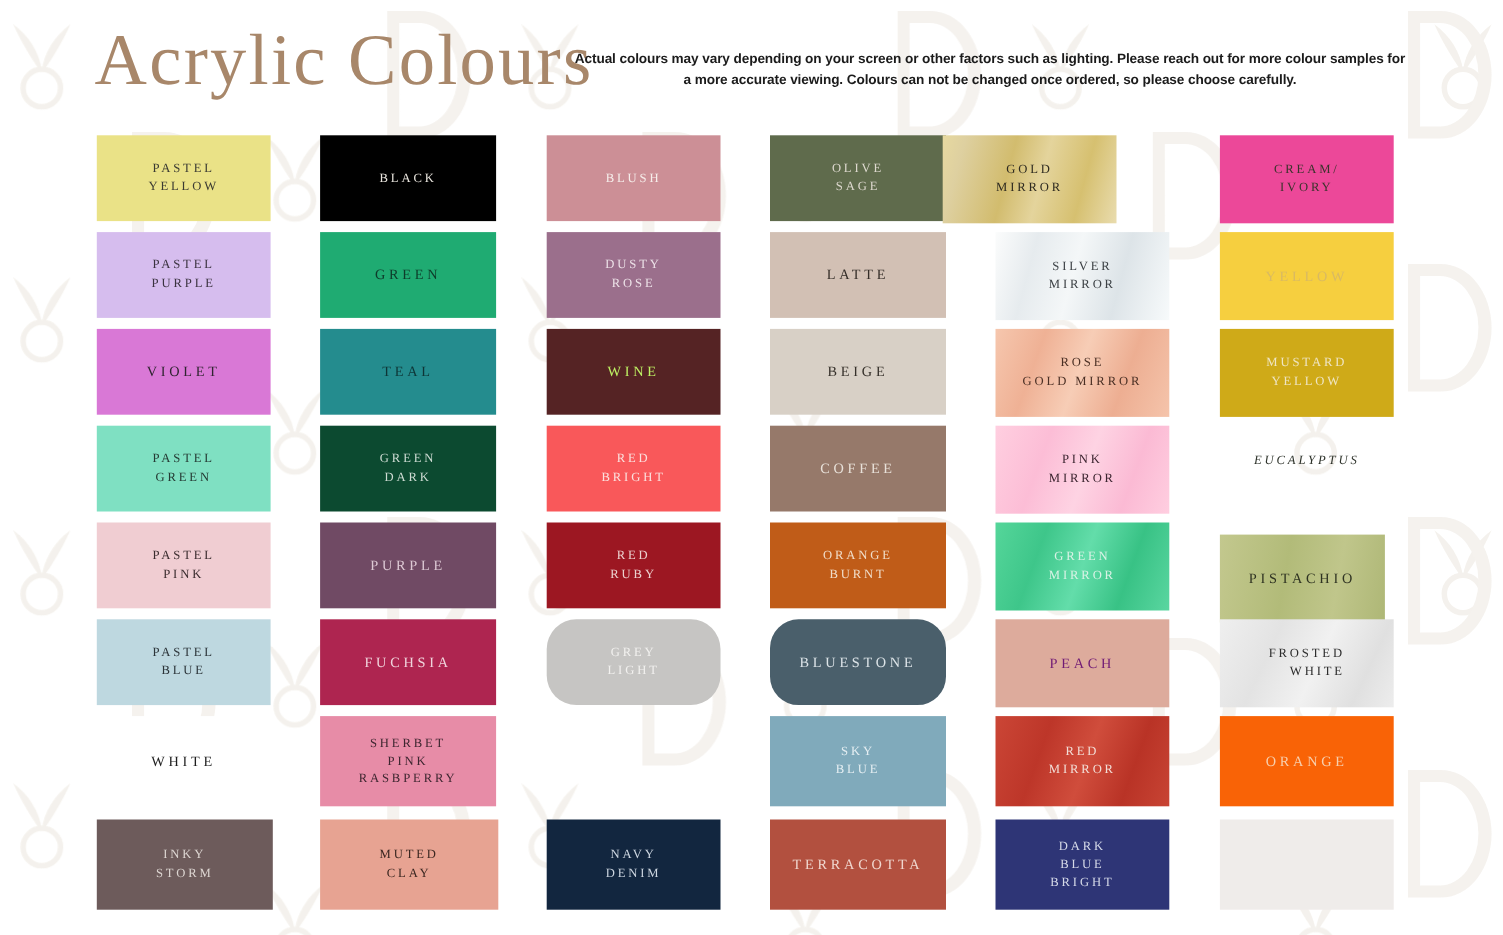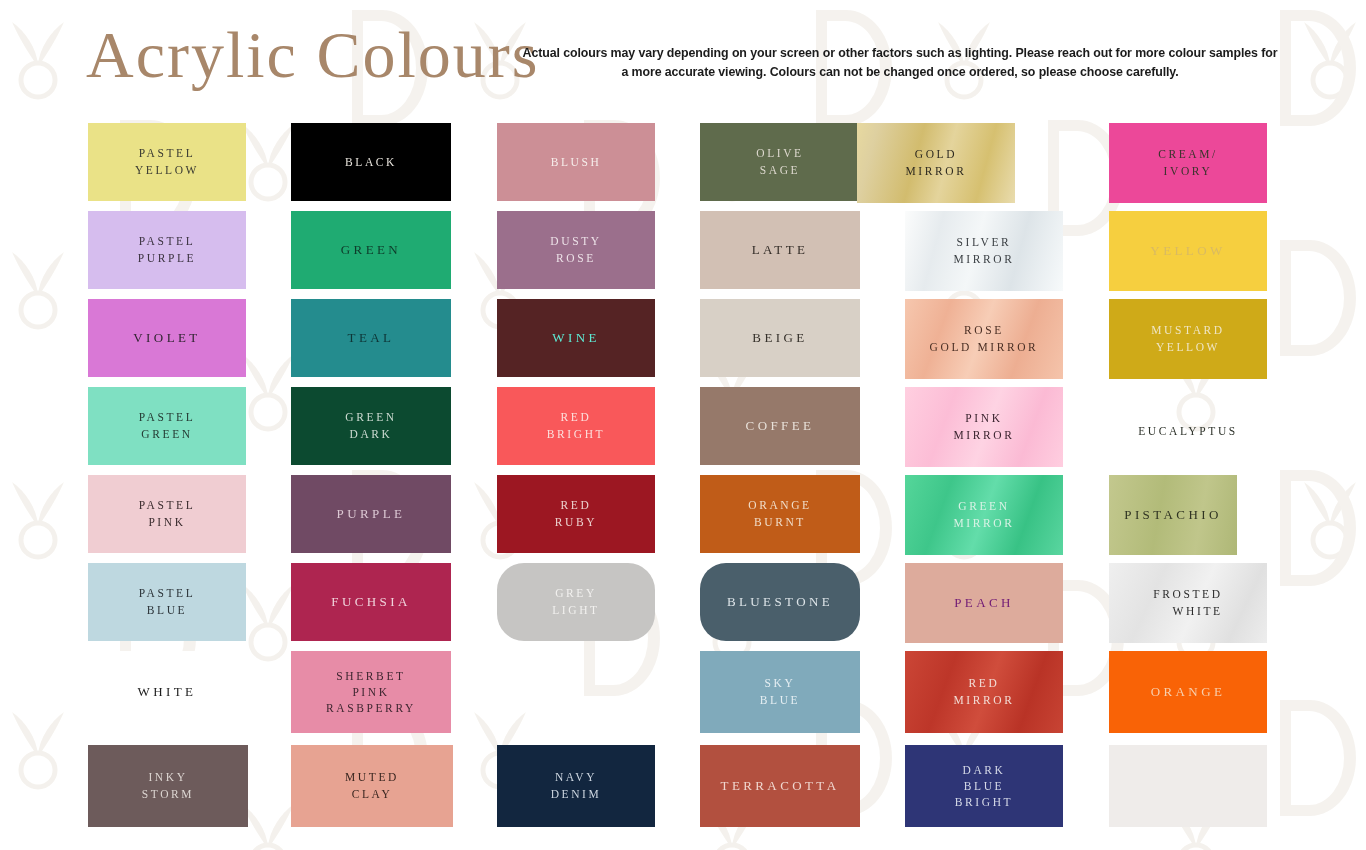--- a/index.html
+++ b/index.html
@@ -205,21 +205,21 @@
     <div class="swatch-cell big" style="left: 1109px; top: 96px; width: 158px; height: 80px; background: rgb(246, 207, 63);">
       <span class="swatch-label" style="color: rgb(217, 186, 98);">YELLOW</span>
     </div>
     <div class="swatch-cell big" style="left: 88px; top: 184px; width: 158px; height: 78px; background: rgb(217, 120, 214);">
       <span class="swatch-label" style="color: rgb(47, 36, 48);">VIOLET</span>
     </div>
     <div class="swatch-cell big" style="left: 291px; top: 184px; width: 160px; height: 78px; background: rgb(36, 140, 142);">
       <span class="swatch-label" style="color: rgb(14, 53, 54);">TEAL</span>
     </div>
     <div class="swatch-cell big" style="left: 497px; top: 184px; width: 158px; height: 78px; background: rgb(85, 35, 36);">
-      <span class="swatch-label" style="color: #5eead4;">WINE</span>
+      <span class="swatch-label" style="color: #bef264;">WINE</span>
     </div>
     <div class="swatch-cell big" style="left: 700px; top: 184px; width: 160px; height: 78px; background: rgb(216, 208, 198);">
       <span class="swatch-label" style="color: rgb(53, 48, 42);">BEIGE</span>
     </div>
     <div class="swatch-cell" style="left: 905px; top: 184px; width: 158px; height: 80px; background: linear-gradient(110deg, rgb(246, 199, 174) 0%, rgb(239, 177, 149) 25%, rgb(247, 205, 182) 48%, rgb(237, 174, 146) 72%, rgb(245, 196, 171) 100%);">
       <span class="swatch-label" style="color: rgb(74, 47, 36);">ROSE
 GOLD MIRROR</span>
     </div>
     <div class="swatch-cell" style="left: 1109px; top: 184px; width: 158px; height: 80px; background: rgb(207, 170, 24);">
       <span class="swatch-label" style="color: rgb(239, 229, 196);">MUSTARD
@@ -237,21 +237,21 @@
       <span class="swatch-label" style="color: rgb(251, 224, 221);">RED
 BRIGHT</span>
     </div>
     <div class="swatch-cell big" style="left: 700px; top: 272px; width: 160px; height: 78px; background: rgb(150, 121, 106);">
       <span class="swatch-label" style="color: rgb(232, 225, 217);">COFFEE</span>
     </div>
     <div class="swatch-cell" style="left: 905px; top: 272px; width: 158px; height: 80px; background: linear-gradient(110deg, rgb(255, 207, 224) 0%, rgb(252, 189, 214) 28%, rgb(254, 211, 227) 52%, rgb(251, 186, 212) 76%, rgb(255, 206, 224) 100%);">
       <span class="swatch-label" style="color: rgb(60, 37, 48);">PINK
 MIRROR</span>
     </div>
-    <div class="swatch-cell" style="left: 1109px; top: 276px; width: 158px; height: 80px;">
+    <div class="swatch-cell" style="left: 1109px; top: 264px; width: 158px; height: 80px; font-style: italic;">
       <span class="swatch-label" style="color: rgb(46, 51, 43);">EUCALYPTUS</span>
     </div>
     <div class="swatch-cell" style="left: 88px; top: 360px; width: 158px; height: 78px; background: rgb(240, 205, 210);">
       <span class="swatch-label" style="color: rgb(58, 44, 46);">PASTEL
 PINK</span>
     </div>
     <div class="swatch-cell big" style="left: 291px; top: 360px; width: 160px; height: 78px; background: rgb(112, 74, 100);">
       <span class="swatch-label" style="color: rgb(221, 201, 212);">PURPLE</span>
     </div>
     <div class="swatch-cell" style="left: 497px; top: 360px; width: 158px; height: 78px; background: rgb(156, 23, 34);">
@@ -259,21 +259,21 @@
 RUBY</span>
     </div>
     <div class="swatch-cell" style="left: 700px; top: 360px; width: 160px; height: 78px; background: rgb(192, 92, 24);">
       <span class="swatch-label" style="color: rgb(240, 221, 201);">ORANGE
 BURNT</span>
     </div>
     <div class="swatch-cell" style="left: 905px; top: 360px; width: 158px; height: 80px; background: linear-gradient(110deg, rgb(85, 214, 154) 0%, rgb(62, 198, 138) 26%, rgb(99, 221, 170) 50%, rgb(56, 194, 133) 74%, rgb(90, 214, 160) 100%);">
       <span class="swatch-label" style="color: rgb(217, 242, 229);">GREEN
 MIRROR</span>
     </div>
-    <div class="swatch-cell big" style="left: 1109px; top: 360px; width: 128px; height: 80px; background: linear-gradient(100deg, rgb(195, 200, 142) 0%, rgb(178, 187, 121) 40%, rgb(192, 198, 139) 70%, rgb(174, 183, 118) 100%);">
+    <div class="swatch-cell big" style="left: 1109px; top: 371px; width: 150px; height: 80px; background: linear-gradient(100deg, rgb(195, 200, 142) 0%, rgb(178, 187, 121) 40%, rgb(192, 198, 139) 70%, rgb(174, 183, 118) 100%);">
       <span class="swatch-label" style="color: rgb(47, 51, 34);">PISTACHIO</span>
     </div>
     <div class="swatch-cell" style="left: 88px; top: 448px; width: 158px; height: 78px; background: rgb(190, 216, 224);">
       <span class="swatch-label" style="color: rgb(44, 52, 57);">PASTEL
 BLUE</span>
     </div>
     <div class="swatch-cell big" style="left: 291px; top: 448px; width: 160px; height: 78px; background: rgb(174, 37, 80);">
       <span class="swatch-label" style="color: rgb(240, 212, 220);">FUCHSIA</span>
     </div>
     <div class="swatch-cell" style="left: 497px; top: 448px; width: 158px; height: 78px; background: rgb(198, 197, 195); border-radius: 27px;">

